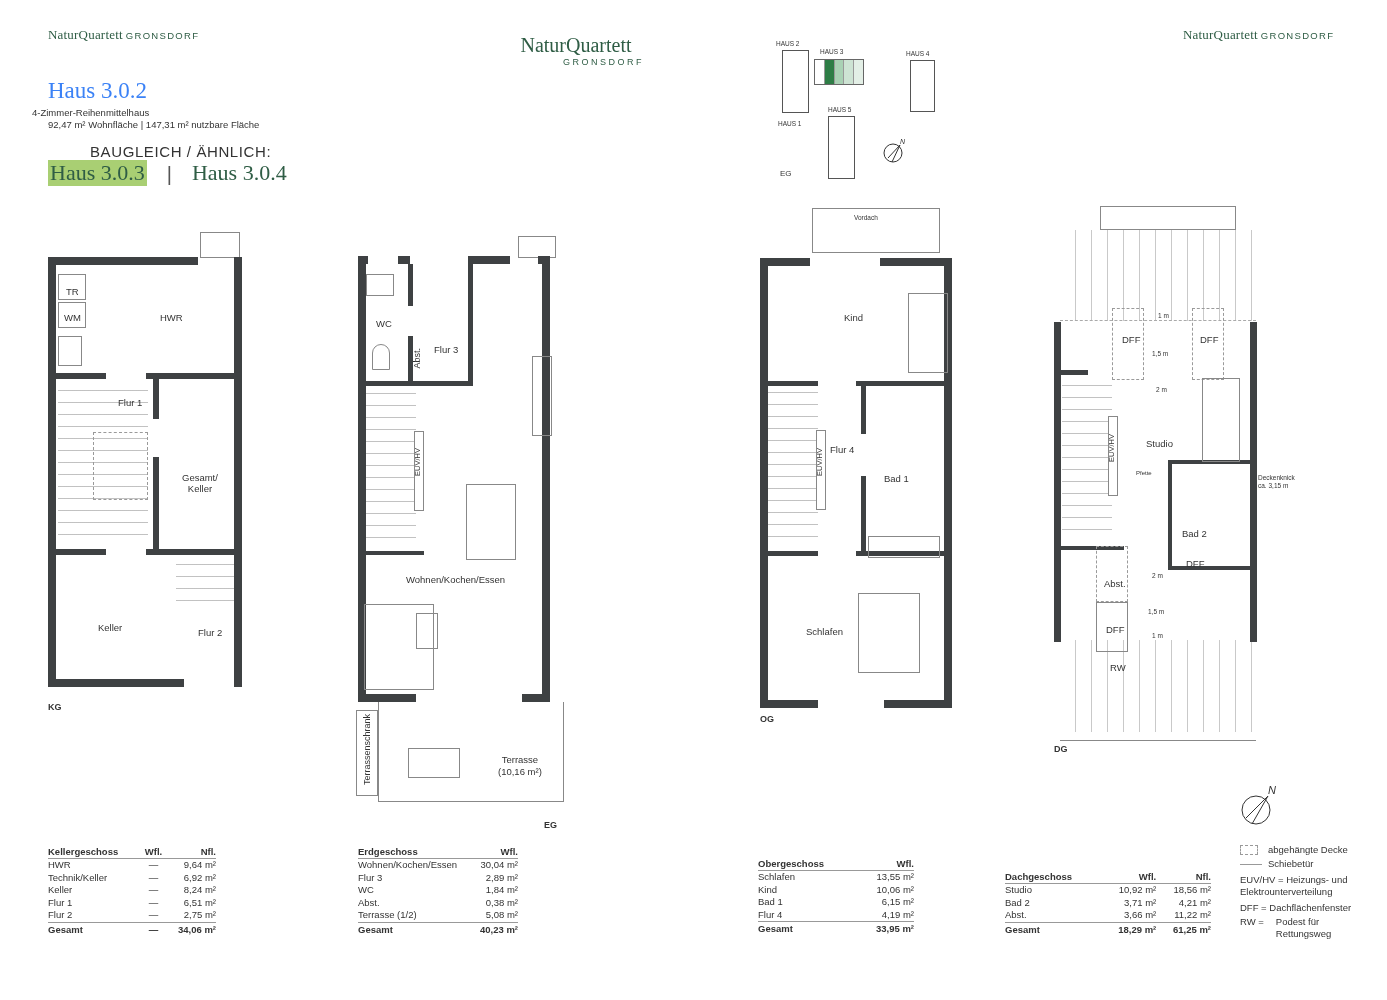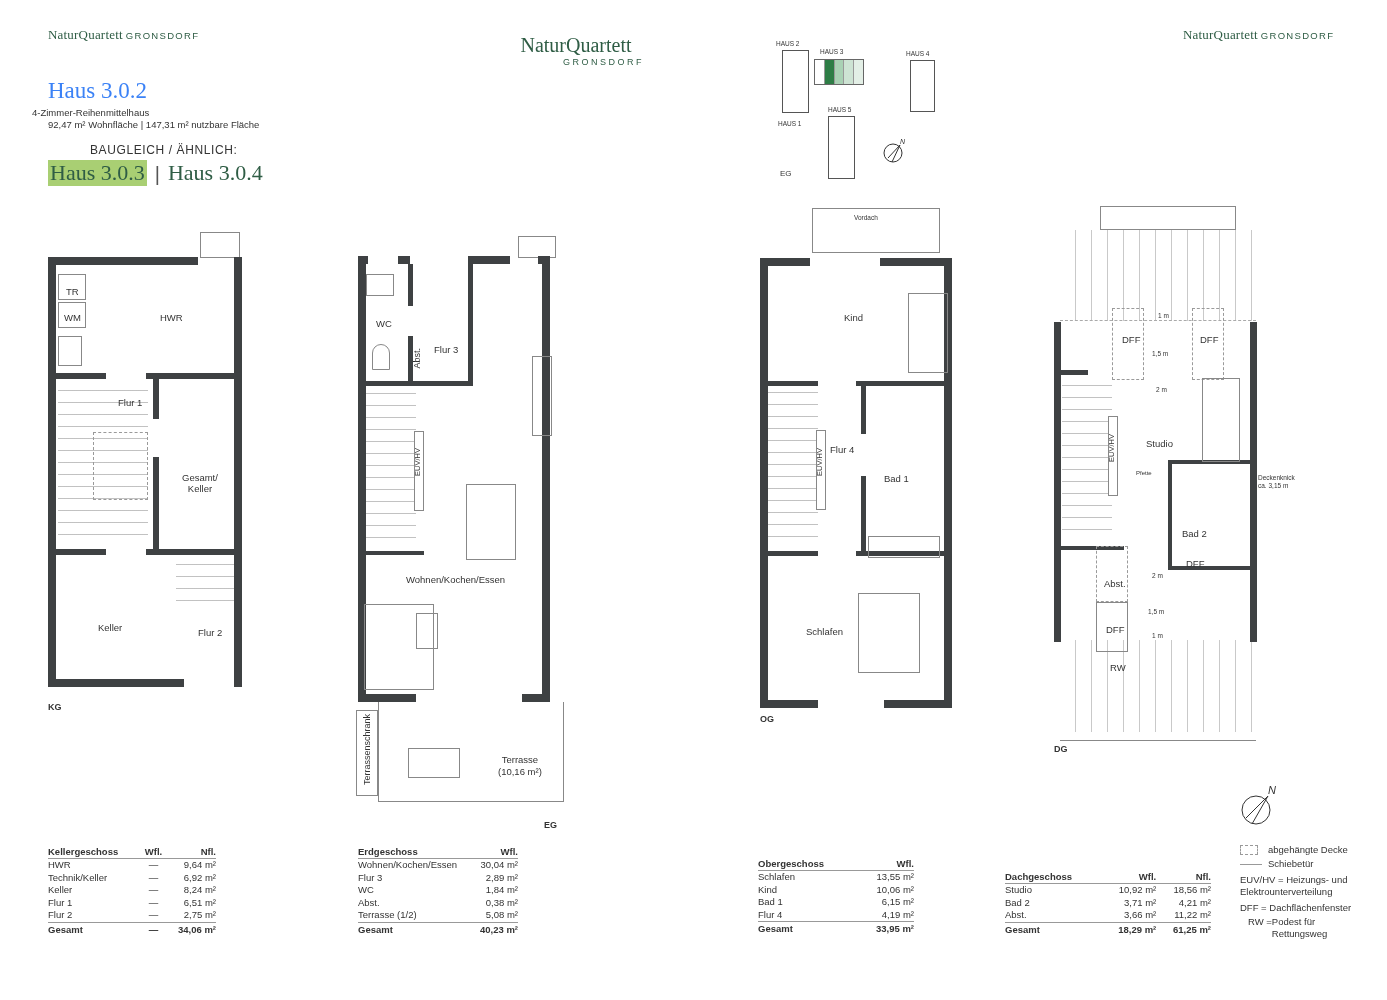--- a/index.html
+++ b/index.html
@@ -5,22 +5,22 @@
   html,body{margin:0;padding:0;background:#fff;}
   body{width:1387px;height:1000px;position:relative;overflow:hidden;font-family:"Liberation Sans",sans-serif;color:#2b2b2b;}
   .abs{position:absolute;}
   .brand-small{font-family:"Liberation Serif",serif;font-size:13px;color:#2f5d45;letter-spacing:0.2px;}
   .brand-small .sub{font-family:"Liberation Sans",sans-serif;font-size:9.5px;letter-spacing:1.3px;color:#2f5d45;margin-left:3px;}
   .brand-center{text-align:center;}
   .brand-center .main{font-family:"Liberation Serif",serif;font-size:20px;color:#2f5d45;}
   .brand-center .sub{font-size:9px;letter-spacing:2.5px;color:#2f5d45;text-align:right;}
   .title{font-family:"Liberation Serif",serif;font-size:23px;color:#3b82f6;}
   .subtext{font-size:9.5px;line-height:12px;color:#333;}
-  .caps{font-size:12px;letter-spacing:0.6px;color:#333;padding-left:42px;}
-  .variants{font-family:"Liberation Serif",serif;font-size:22px;color:#2f5d45;display:flex;align-items:flex-end;gap:8px;}
+  .caps{font-size:15px;letter-spacing:0.6px;color:#333;padding-left:42px;}
+  .variants{font-family:"Liberation Serif",serif;font-size:22px;color:#2f5d45;display:flex;align-items:flex-end;gap:20px;}
   .variants .hl{background:#a9cf73;padding:0 2px;}
   .variants .sep{font-family:"Liberation Sans",sans-serif;font-size:20px;color:#555;}
   .plan{position:absolute;}
   .wall{position:absolute;background:#3e4143;}
   .line{position:absolute;border:1px solid #888;box-sizing:border-box;}
   .dash{position:absolute;border:1px dashed #9a9a9a;box-sizing:border-box;}
   .room{position:absolute;font-size:9.5px;color:#333;text-align:center;white-space:nowrap;}
   .floor-tag{position:absolute;font-size:9px;font-weight:bold;color:#333;}
   .vert{writing-mode:vertical-rl;transform:rotate(180deg);font-size:7.5px;}
   table.area{position:absolute;border-collapse:collapse;font-size:9.5px;color:#333;}
@@ -358,17 +358,17 @@
   <div style="display:flex;align-items:center;gap:10px;">
     <span class="dash" style="position:relative;display:inline-block;width:18px;height:10px;"></span>
     <span>abgehängte Decke</span>
   </div>
   <div style="display:flex;align-items:center;gap:6px;margin-top:2px;">
     <span style="display:inline-block;width:22px;height:1px;background:#999;"></span>
     <span>Schiebetür</span>
   </div>
   <div style="margin-top:4px;"><span>EUV/HV =</span> <span>Heizungs- und</span><br><span>Elektrounterverteilung</span></div>
   <div style="margin-top:4px;"><span>DFF =</span> <span>Dachflächenfenster</span></div>
-  <div style="margin-top:2px;display:flex;gap:0;margin-left:8px;">
+  <div style="margin-top:2px;display:flex;gap:12px;">
       <span>RW =</span>
       <span><span>Podest für</span><br><span>Rettungsweg</span></span>
     </div>
 </div>
 
 </body></html>

